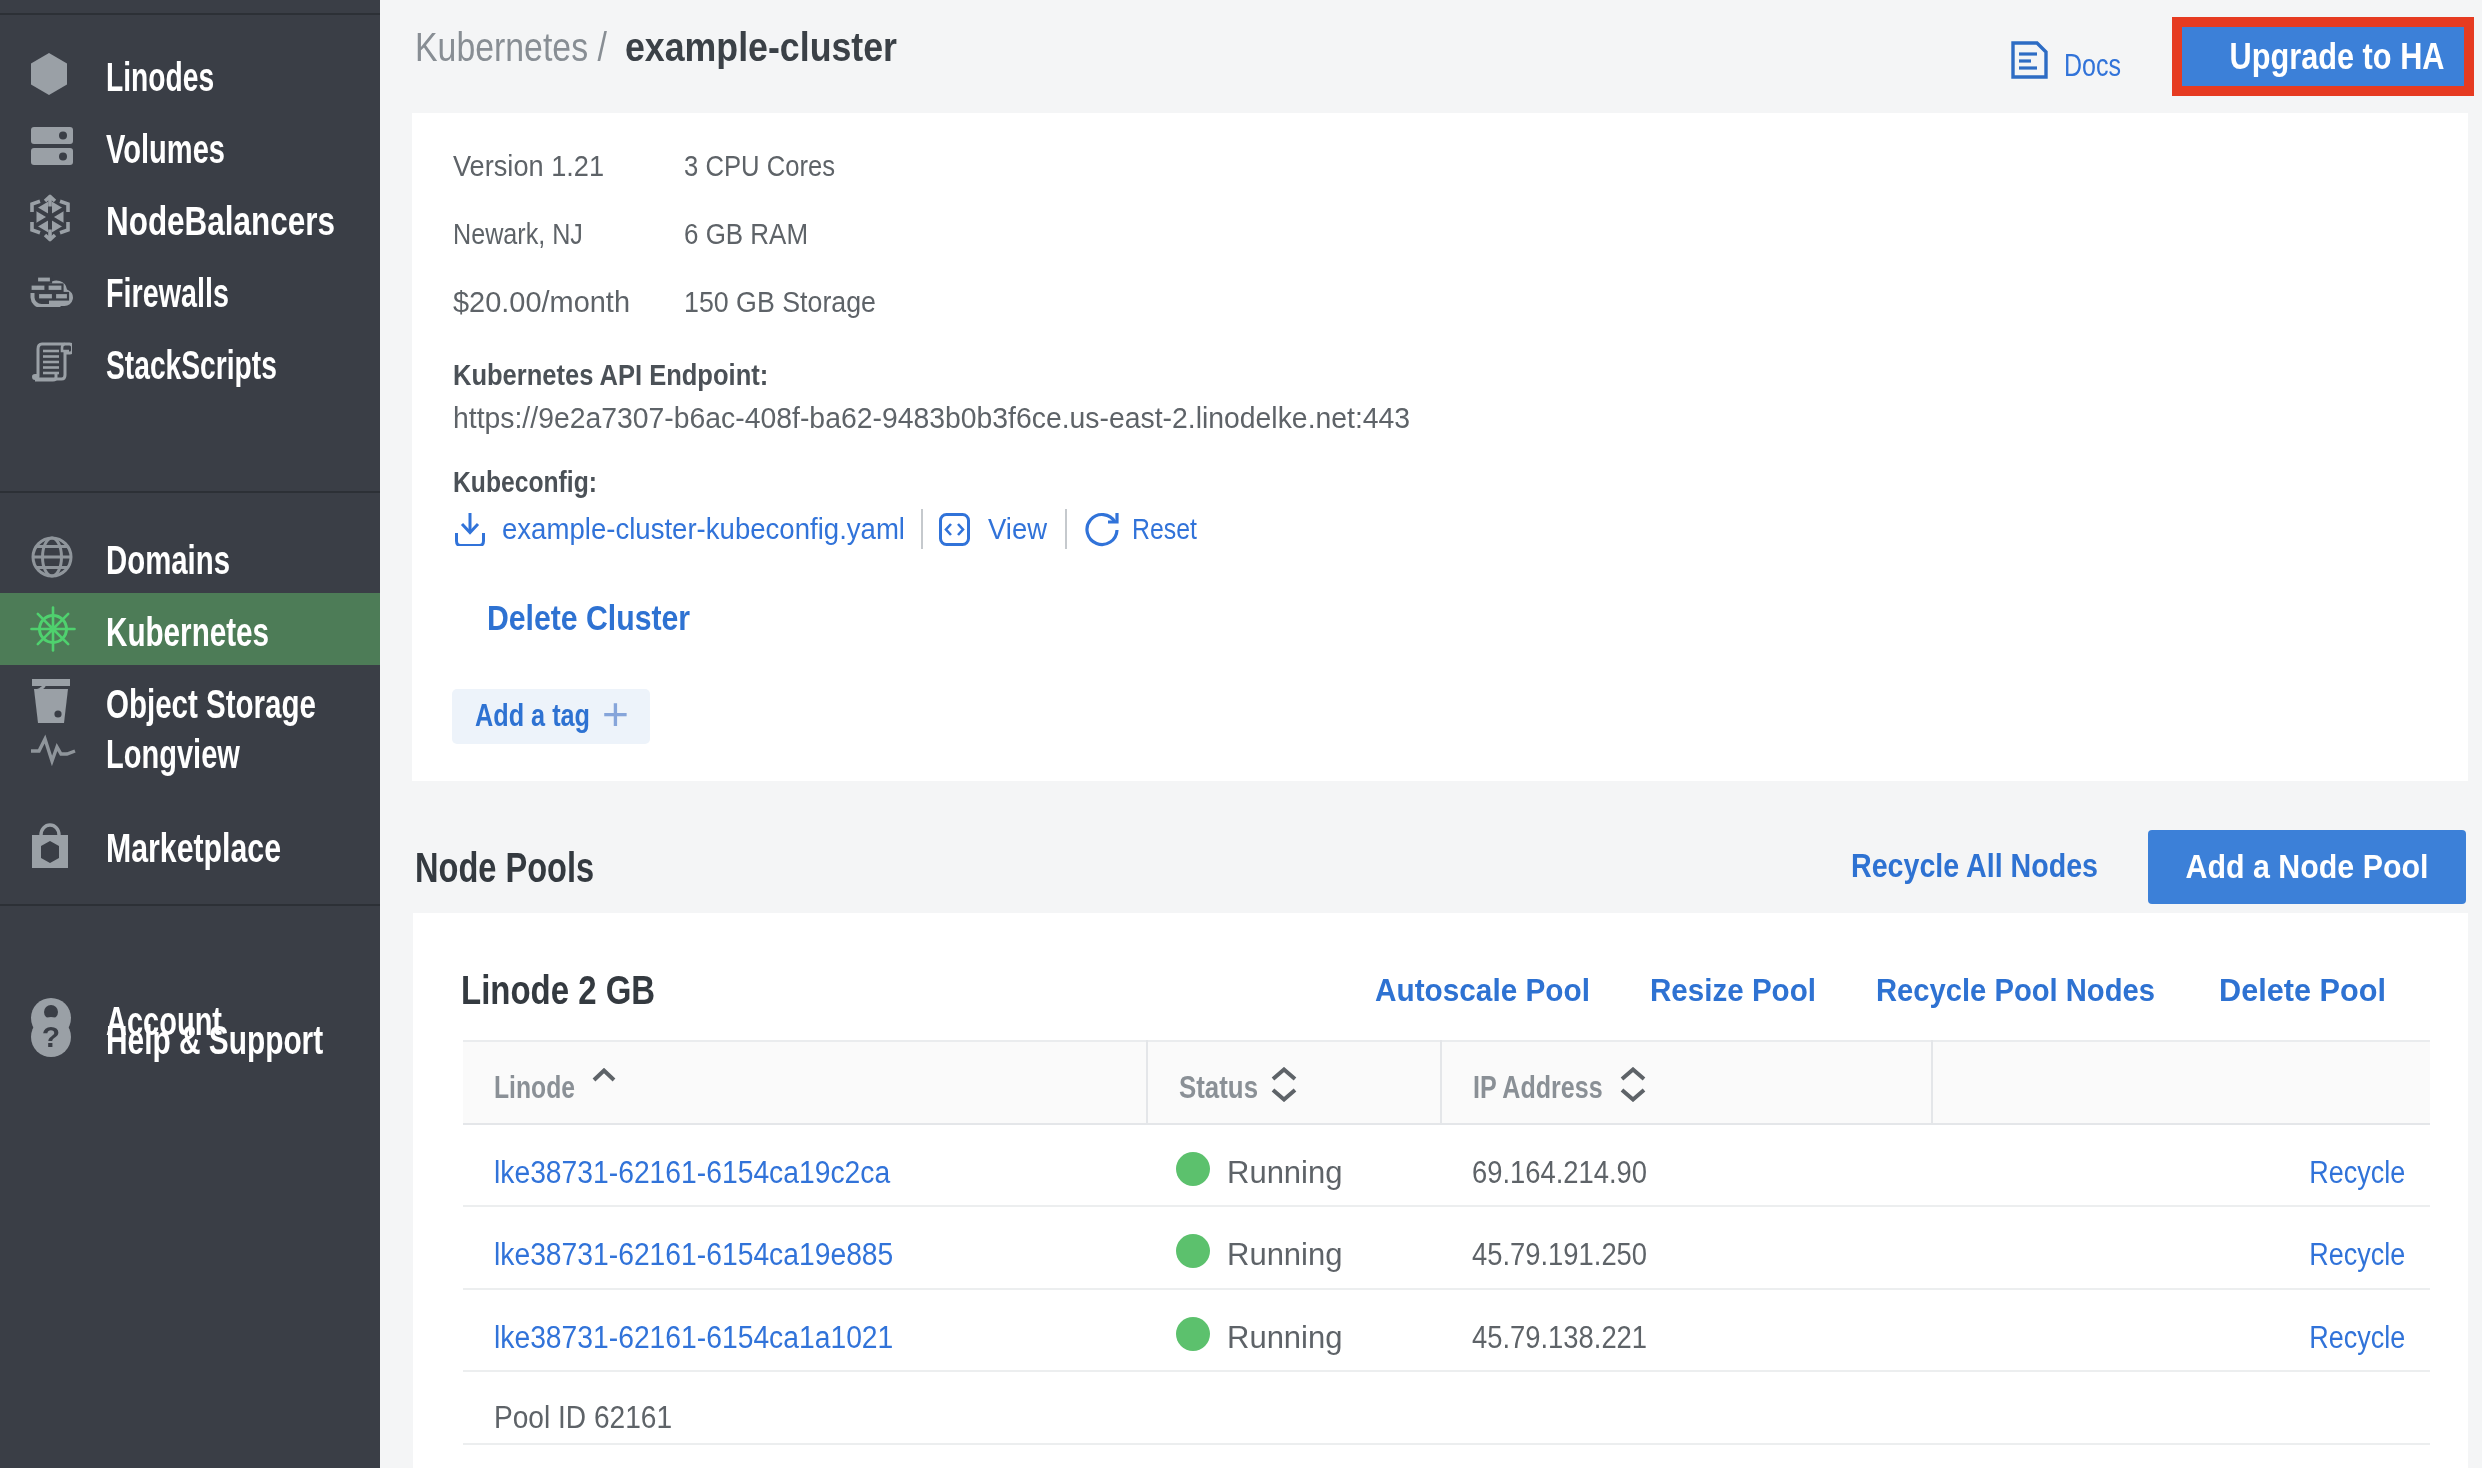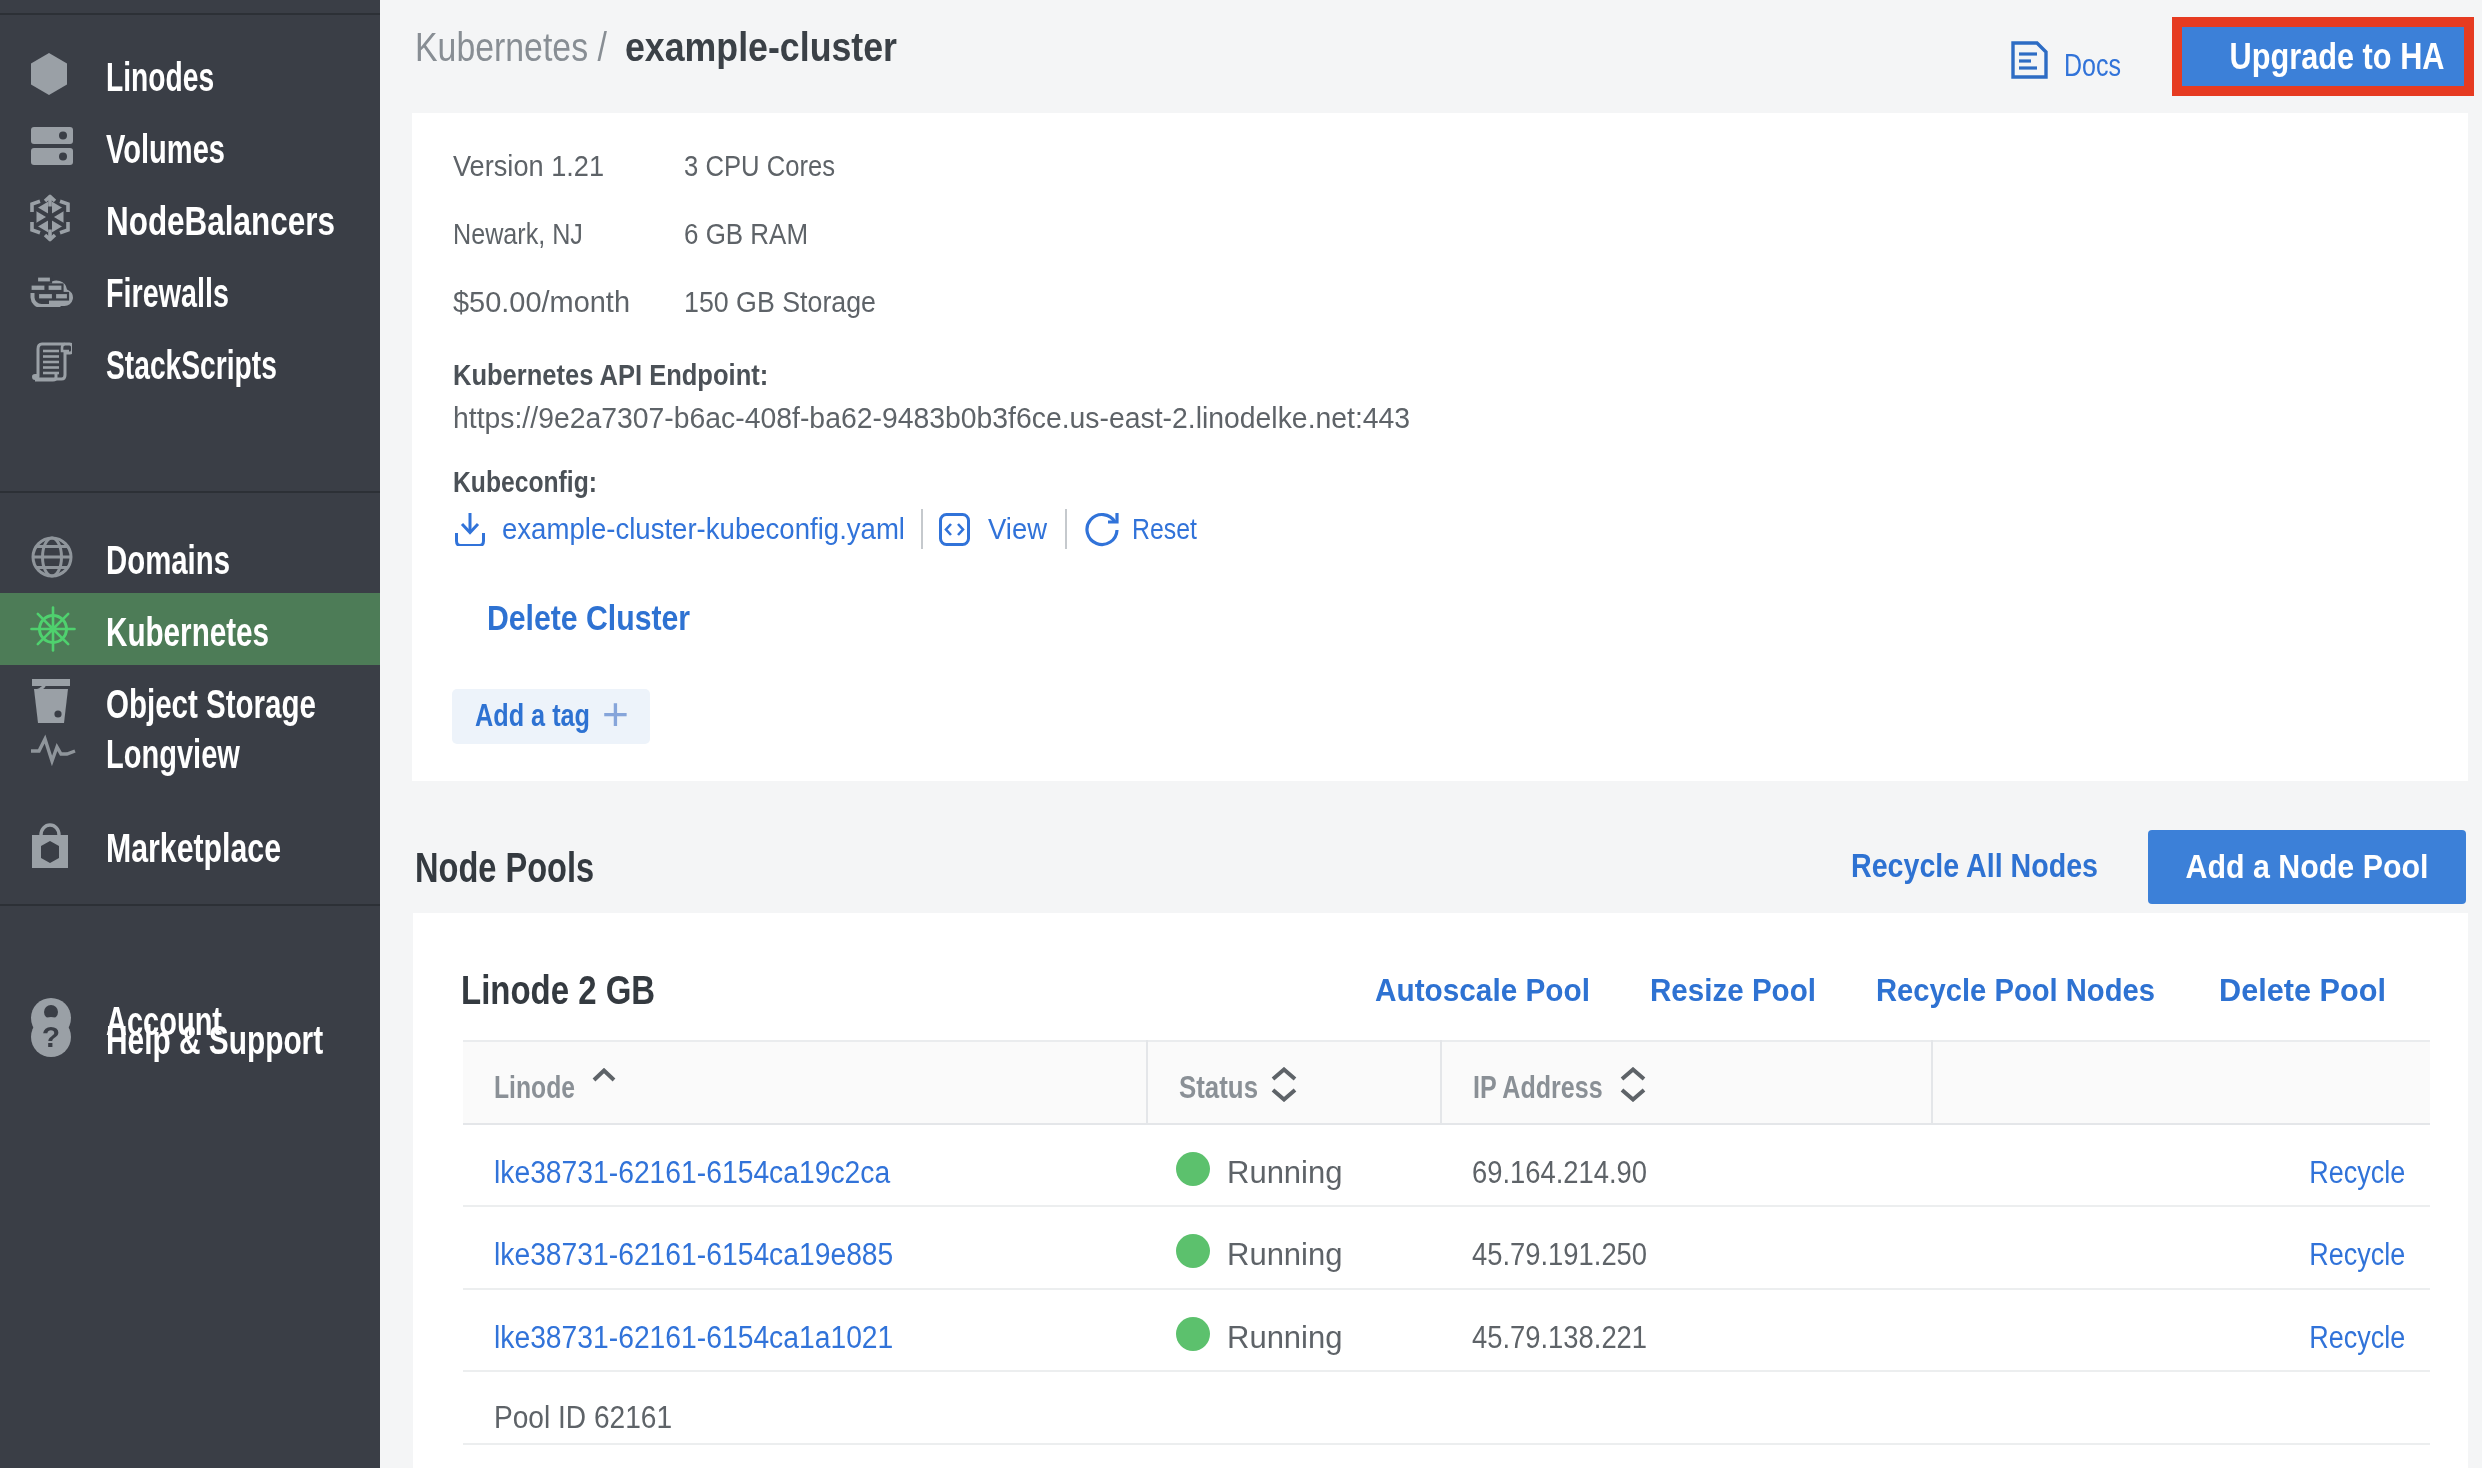--- a/index.html
+++ b/index.html
@@ -184,21 +184,21 @@
       <span style="transform:scaleX(0.853);">Upgrade to HA</span>
     </div>
 </div>
 
 <div class="card" style="left:412px; top:113px; width:2056px; height:668px;"></div>
 
 <div class="t glabel" style="left:453px; top:150px; font-size:29px; transform:scaleX(0.937);">Version 1.21</div>
 <div class="t glabel" style="left:684px; top:150px; font-size:29px; transform:scaleX(0.884);">3 CPU Cores</div>
 <div class="t glabel" style="left:453px; top:218px; font-size:29px; transform:scaleX(0.867);">Newark, NJ</div>
 <div class="t glabel" style="left:684px; top:218px; font-size:29px; transform:scaleX(0.895);">6 GB RAM</div>
-<div class="t glabel" style="left:453px; top:286px; font-size:29px; transform:scaleX(0.998);">$50.00/month</div>
+<div class="t glabel" style="left:453px; top:286px; font-size:29px; transform:scaleX(0.998);">$20.00/month</div>
 <div class="t glabel" style="left:684px; top:286px; font-size:29px; transform:scaleX(0.923);">150 GB Storage</div>
 
 <div class="t" style="left:453px; top:359px; font-size:29px; font-weight:700; color:#4b5157; transform:scaleX(0.880);">Kubernetes API Endpoint:</div>
 <div class="t glabel" style="left:453px; top:402px; font-size:29px; transform:scaleX(0.978);">https://9e2a7307-b6ac-408f-ba62-9483b0b3f6ce.us-east-2.linodelke.net:443</div>
 <div class="t" style="left:453px; top:466px; font-size:29px; font-weight:700; color:#4b5157; transform:scaleX(0.851);">Kubeconfig:</div>
 
 <svg class="abs" style="left:455px; top:512px;" width="30" height="34" viewBox="0 0 30 34" fill="none" stroke="#3173d9" stroke-width="3">
   <line x1="15" y1="1" x2="15" y2="19"></line>
   <polyline points="7,12 15,20.5 23,12"></polyline>
   <path d="M1.5 21 v8 q0 4.5 4 4.5 h19 q4 0 4 -4.5 v-8"></path>

